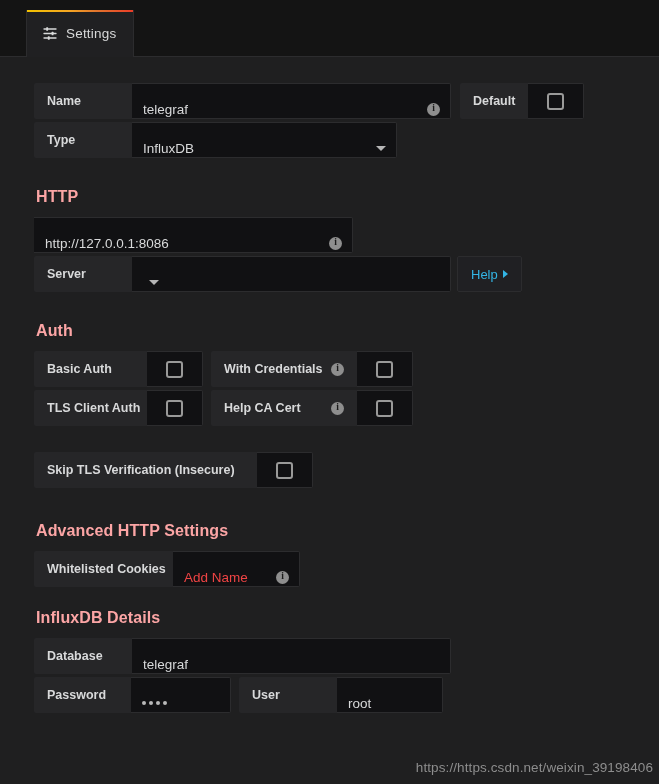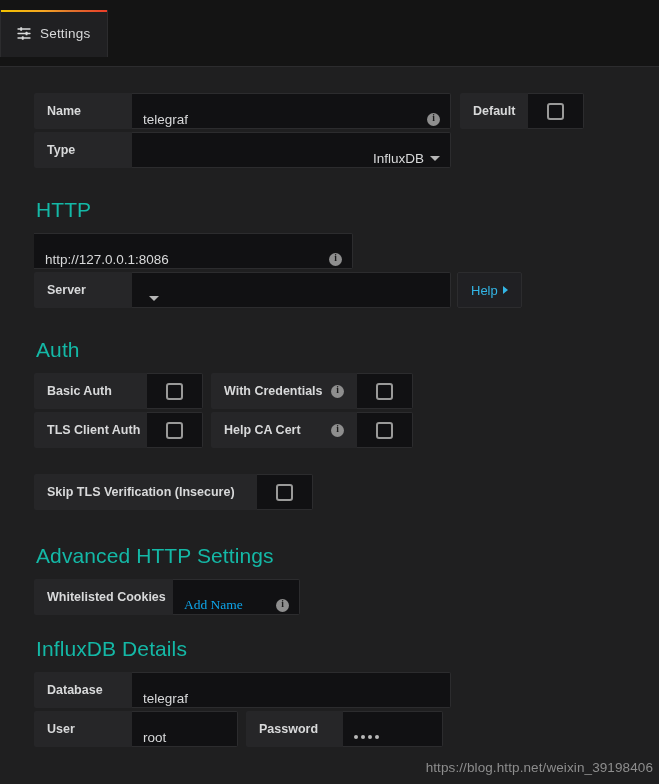--- a/index.html
+++ b/index.html
@@ -15,25 +15,26 @@
   #app {
     position: relative;
     width: 659px;
     height: 784px;
     background: #1f1f20;
   }
 
   
   .tabbar {
     position: relative;
-    height: 67px;
+    height: 57px;
     background: #141414;
     border-bottom: 1px solid #2c2c2e;
-    display: flex;
-    align-items: center;
+    padding-left: 26px;
+    display: flex;
+    align-items: flex-end;
   }
   .tab {
     position: relative;
     height: 47px;
     padding: 0 17px 0 16px;
     display: flex;
     align-items: center;
     gap: 9px;
     background: #202022;
     border: 1px solid #2c2c2e;
@@ -53,23 +54,23 @@
   .tab-label { letter-spacing: .2px; }
 
   .icon-sliders { display: block; width: 14px; height: 13px; }
 
   
   .content {
     padding: 26px 0 0 34px;
   }
 
   .section-title {
-    color: #14b8a6;
-    font-size: 21px;
-    font-weight: 400;
+    color: #fca5a5;
+    font-size: 16px;
+    font-weight: 700;
     margin: 0 0 11px 2px;
     letter-spacing: .1px;
   }
 
   .gf-form-group { margin-bottom: 0; }
 
   .row {
     display: flex;
     align-items: stretch;
     margin-bottom: 3px;
@@ -96,21 +97,21 @@
     height: 36px;
     display: flex;
     align-items: center;
     padding: 16px 10px 0 11px;
     border-radius: 0 2px 2px 0;
     color: #d8d9da;
     font-size: 13.5px;
     position: relative;
   }
   .input-cell .val { flex: 1; white-space: nowrap; overflow: hidden; }
-  .input-cell .val.placeholder { color: #0ea5e9; font-family: Liberation Serif, serif; }
+  .input-cell .val.placeholder { color: #ef4444; }
 
   
   .info-icon {
     width: 13px; height: 13px;
     border-radius: 50%;
     background: #8e8e8e;
     color: #1a1a1a;
     font-size: 9.5px;
     font-weight: bold;
     font-family: "Liberation Serif", serif;
@@ -249,21 +250,21 @@
         <div class="group">
           <div class="label-cell">Default</div>
           <div class="check-cell">
             <span class="checkbox"></span>
           </div>
         </div>
       </div>
 
       <div class="row">
         <div class="label-cell" style="width:98px;">Type</div>
-        <div class="input-cell" style="width:319px;text-align:right;">
+        <div class="input-cell" style="width:265px;">
           <span class="val">InfluxDB</span>
           <span class="caret"></span>
         </div>
       </div>
 
     </div>
 
     <h2 class="section-title mt-30">HTTP</h2>
 
     <div class="gf-form-group">
@@ -354,38 +355,38 @@
     <div class="gf-form-group">
 
       <div class="row">
         <div class="label-cell" style="width:98px;">Database</div>
         <div class="input-cell" style="width:319px;">
           <span class="val">telegraf</span>
         </div>
       </div>
 
       <div class="row row-gap">
-        <div style="display:flex">
-          <div class="label-cell" style="width:98px;">User</div>
-          <div class="input-cell" style="width:106px;">
-            <span class="val">root</span>
-          </div>
-        </div>
         <div style="display:flex">
           <div class="label-cell" style="width:97px;">Password</div>
           <div class="input-cell" style="width:100px;">
             <span class="dots">
               <i></i>
                 <i></i>
                 <i></i>
                 <i></i>
             </span>
           </div>
         </div>
+        <div style="display:flex">
+          <div class="label-cell" style="width:98px;">User</div>
+          <div class="input-cell" style="width:106px;">
+            <span class="val">root</span>
+          </div>
+        </div>
       </div>
 
     </div>
 
   </div>
 
-  <div class="watermark">https://blog.http.net/weixin_39198406</div>
+  <div class="watermark">https://https.csdn.net/weixin_39198406</div>
 
 </div>
 
 </body></html>

